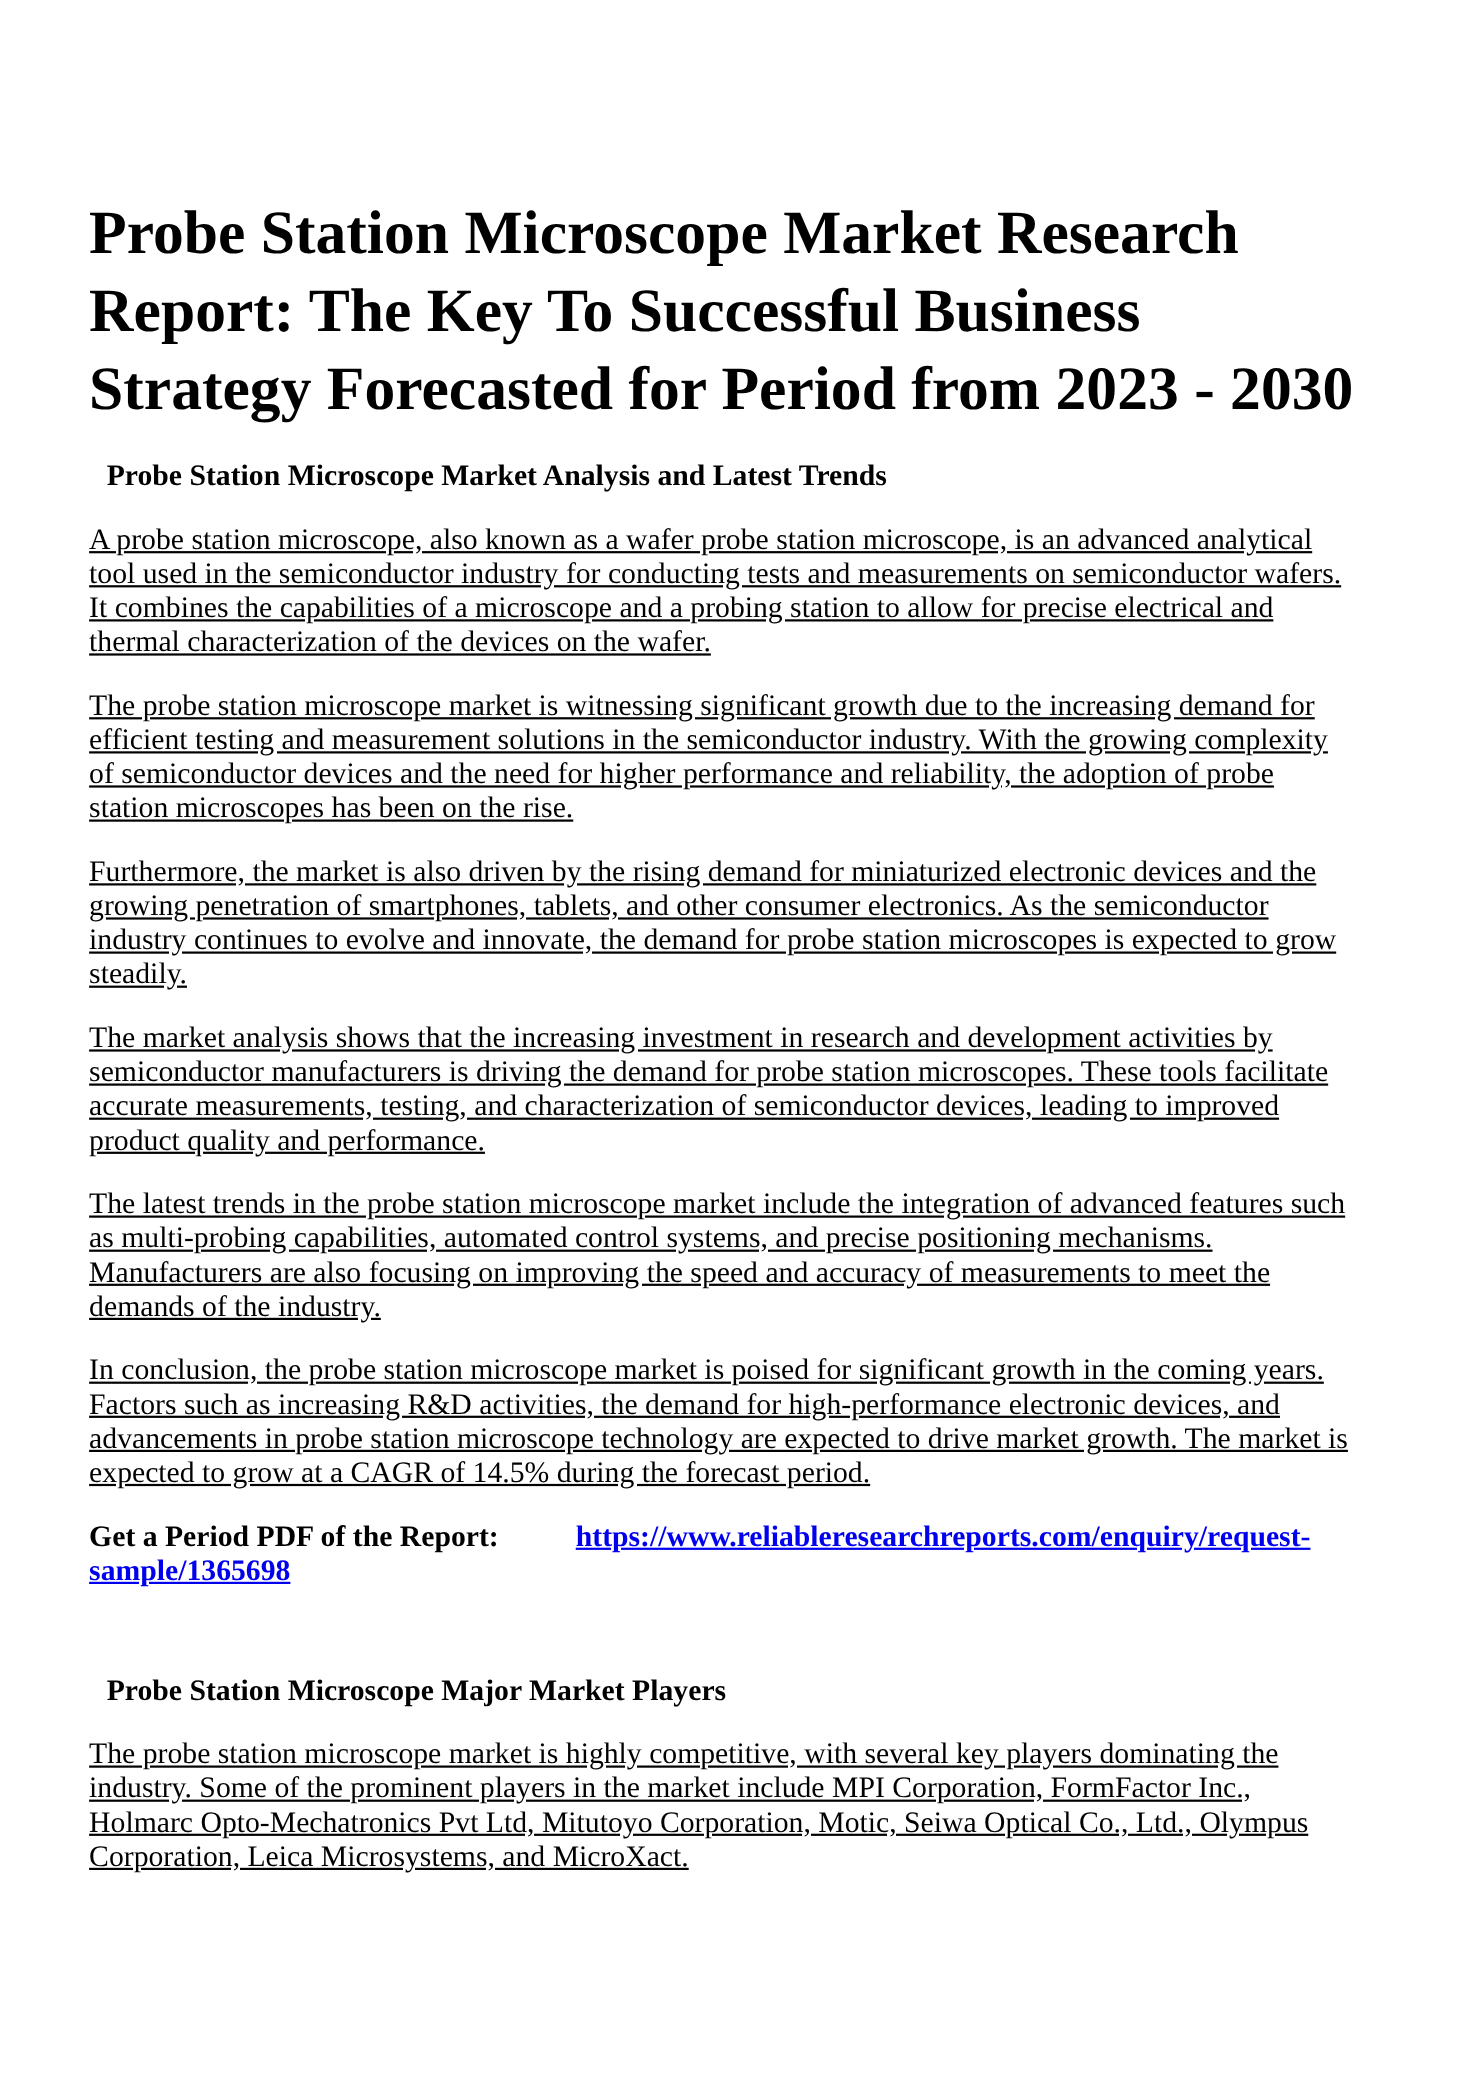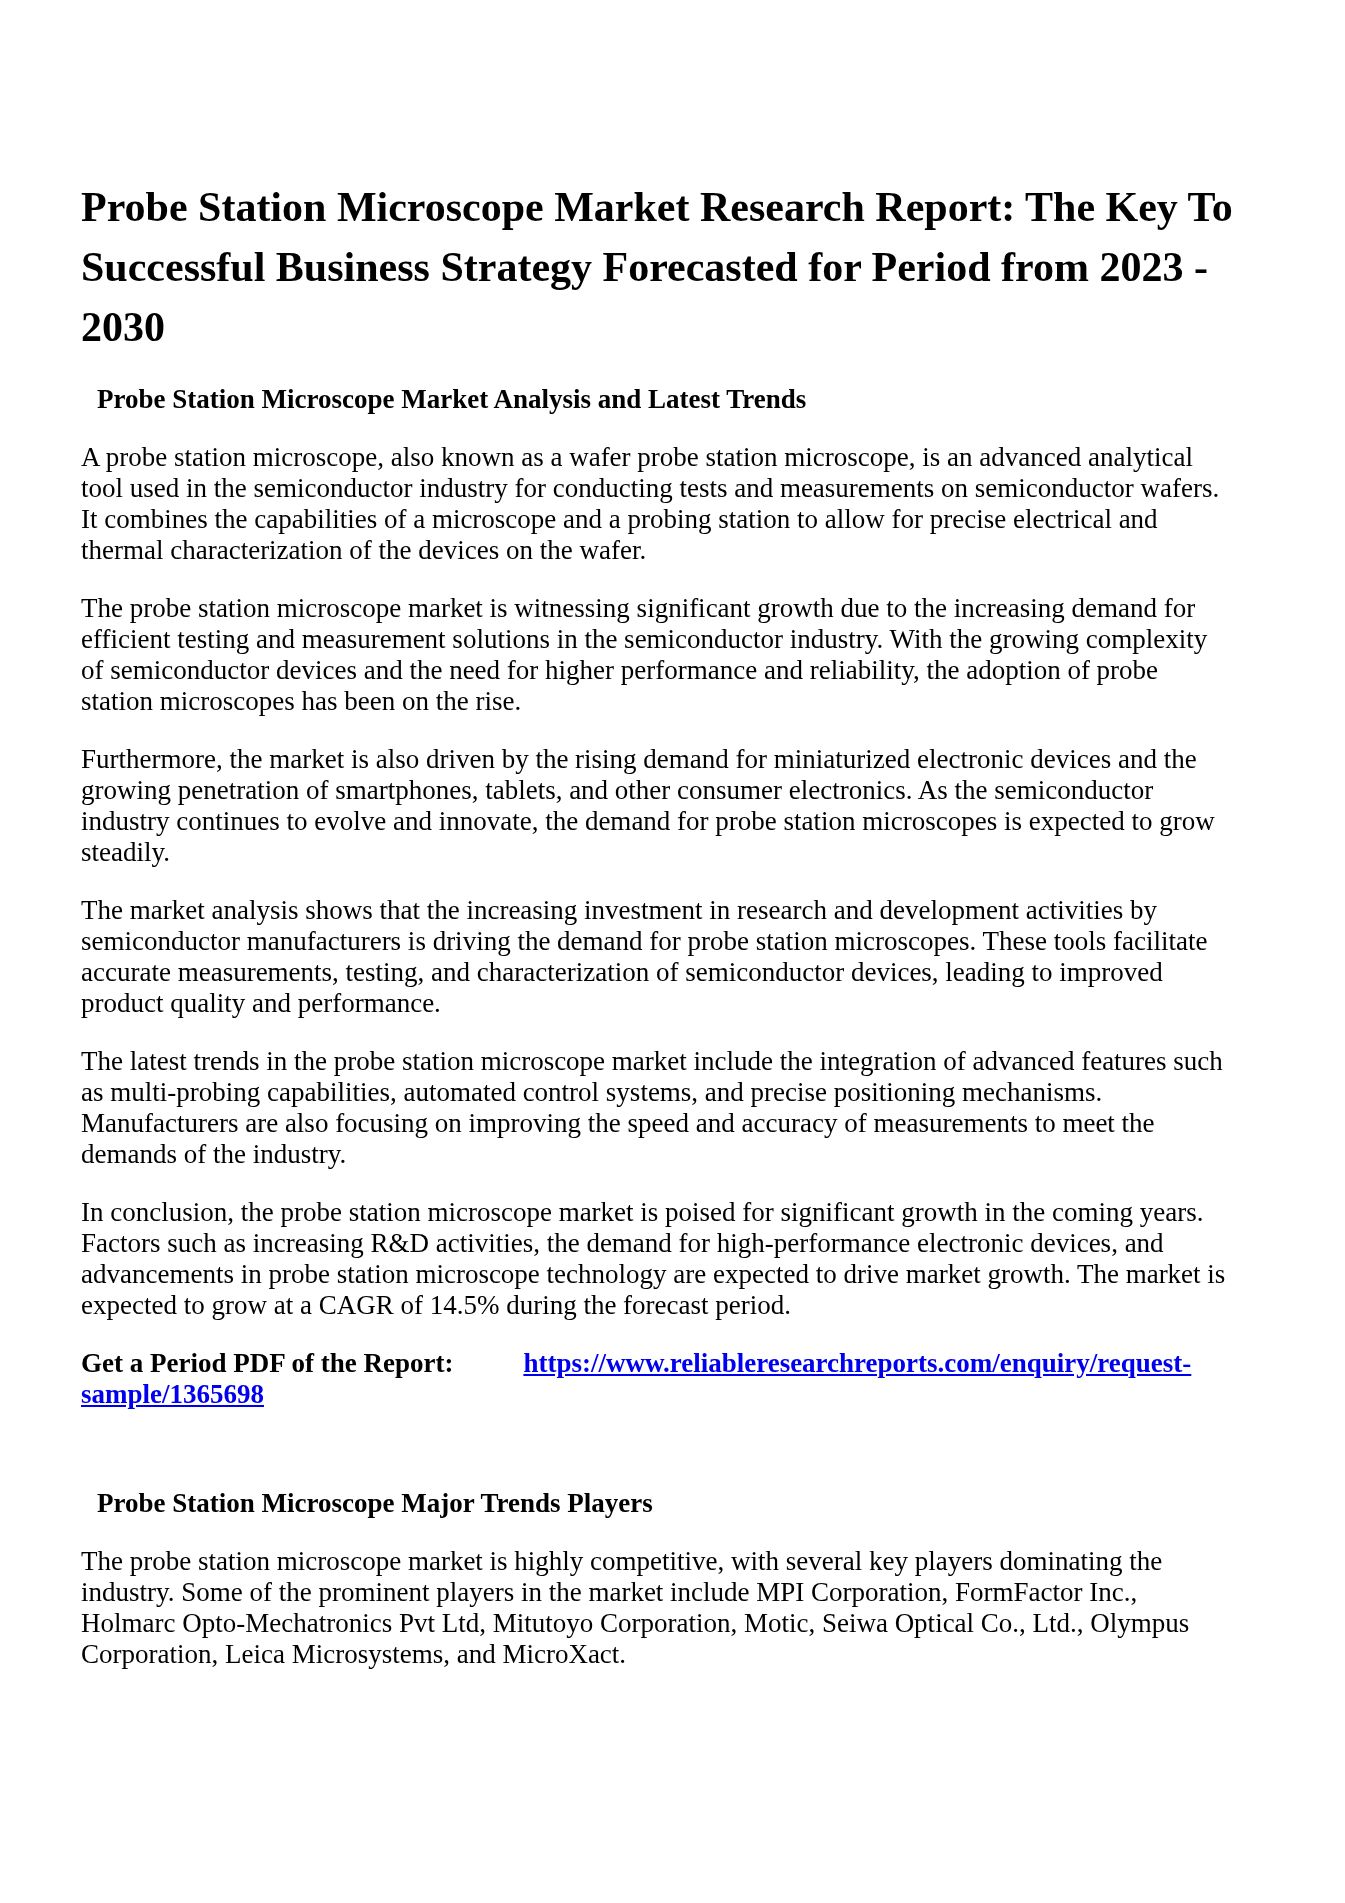--- a/index.html
+++ b/index.html
@@ -16,38 +16,39 @@
     font-family: "Liberation Serif", serif;
     overflow: hidden;
   }
   .content {
     box-sizing: content-box;
     padding: 177px 0 0 81px;
     width: 1155px;
   }
   h1.doc-title {
     margin: 0;
-    font-size: 42px;
-    line-height: 60px;
+    font-size: 56px;
+    line-height: 71px;
     font-weight: bold;
     letter-spacing: 0;
   }
   h2.section-heading {
     margin: 27px 16px;
     font-size: 27px;
     line-height: 31px;
     font-weight: bold;
   }
   h2.major {
     margin-top: 78px;
   }
   p.body-para {
     margin: 27px 0;
     font-size: 27px;
     line-height: 31px;
+    text-decoration: underline;
   }
   p.sample-line {
     margin: 27px 0;
     font-size: 27px;
     line-height: 31px;
     font-weight: bold;
     overflow-wrap: break-word;
   }
   a.sample-link {
     color: #0000EE;
@@ -74,18 +75,18 @@
     <p class="body-para">Furthermore, the market is also driven by the rising demand for miniaturized electronic devices and the growing penetration of smartphones, tablets, and other consumer electronics. As the semiconductor industry continues to evolve and innovate, the demand for probe station microscopes is expected to grow steadily.</p>
 
     <p class="body-para">The market analysis shows that the increasing investment in research and development activities by semiconductor manufacturers is driving the demand for probe station microscopes. These tools facilitate accurate measurements, testing, and characterization of semiconductor devices, leading to improved product quality and performance.</p>
 
     <p class="body-para">The latest trends in the probe station microscope market include the integration of advanced features such as multi-probing capabilities, automated control systems, and precise positioning mechanisms. Manufacturers are also focusing on improving the speed and accuracy of measurements to meet the demands of the industry.</p>
 
     <p class="body-para">In conclusion, the probe station microscope market is poised for significant growth in the coming years. Factors such as increasing R&amp;D activities, the demand for high-performance electronic devices, and advancements in probe station microscope technology are expected to drive market growth. The market is expected to grow at a CAGR of 14.5% during the forecast period.</p>
 
     <p class="sample-line"><strong>Get a Period PDF of the Report:</strong><a class="sample-link" href="#">https://www.reliableresearchreports.com/enquiry/request-sample/1365698</a></p>
 
-    <h2 class="section-heading major">Probe Station Microscope Major Trends Players</h2>
+    <h2 class="section-heading major">Probe Station Microscope Major Market Players</h2>
 
     <p class="body-para">The probe station microscope market is highly competitive, with several key players dominating the industry. Some of the prominent players in the market include MPI Corporation, FormFactor Inc., Holmarc Opto-Mechatronics Pvt Ltd, Mitutoyo Corporation, Motic, Seiwa Optical Co., Ltd., Olympus Corporation, Leica Microsystems, and MicroXact.</p>
 
   </div>
 </div>
 
 </body></html>

